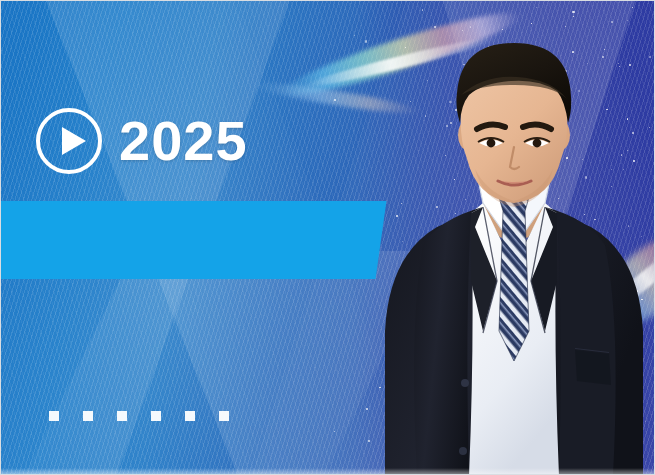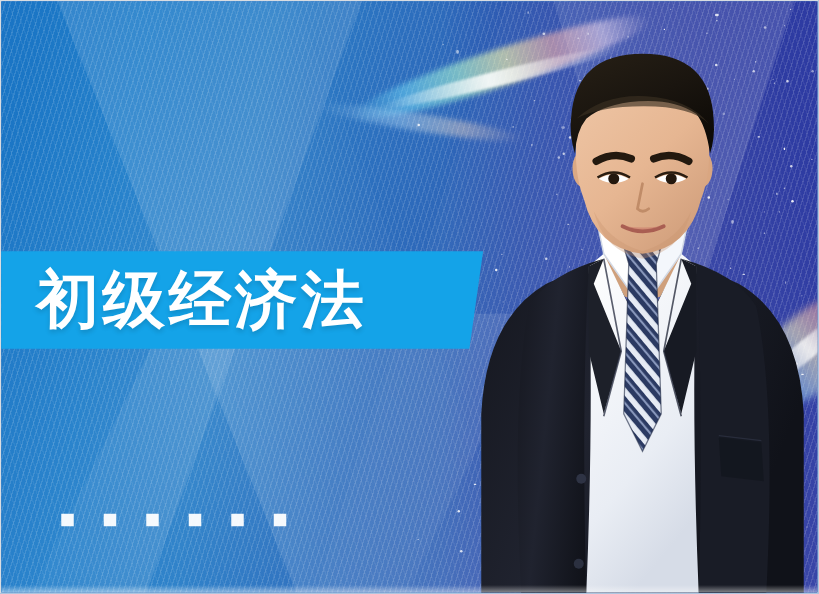--- a/index.html
+++ b/index.html
@@ -530,23 +530,31 @@
       <path d="M135 116 L131 136 Q135 140 140 136" stroke="#c08c68" stroke-width="2.2" fill="none" stroke-linecap="round"></path>
 
       <path d="M119 150 Q135 158 152 150" stroke="#a95e52" stroke-width="3" fill="none" stroke-linecap="round"></path>
       <path d="M121 150 Q135 155 150 150 Q135 152 121 150 Z" fill="#c97a6b" opacity="0.6"></path>
 
       <path d="M96 138 Q108 162 135 170 Q162 162 174 138
                Q166 170 135 176 Q104 170 96 138 Z" fill="#c8946f" opacity="0.35"></path>
     </svg>
   </div>
 
+  <div class="play-row">
+    <span class="play-icon">
+      <svg viewBox="0 0 72 72">
+        <circle cx="36" cy="36" r="31" fill="none" stroke="#ffffff" stroke-width="4"></circle>
+        <path d="M29 22 L53 36 L29 50 Z" fill="#ffffff"></path>
+      </svg>
+    </span>
+    <span class="year">2025</span>
+  </div>
 
   <div class="banner"></div>
-  <div class="banner-text">初级经济法</div>
 
   <div class="dots" id="dots">
       <span class="dot"></span>
       <span class="dot"></span>
       <span class="dot"></span>
       <span class="dot"></span>
       <span class="dot"></span>
       <span class="dot"></span>
     </div>
 

